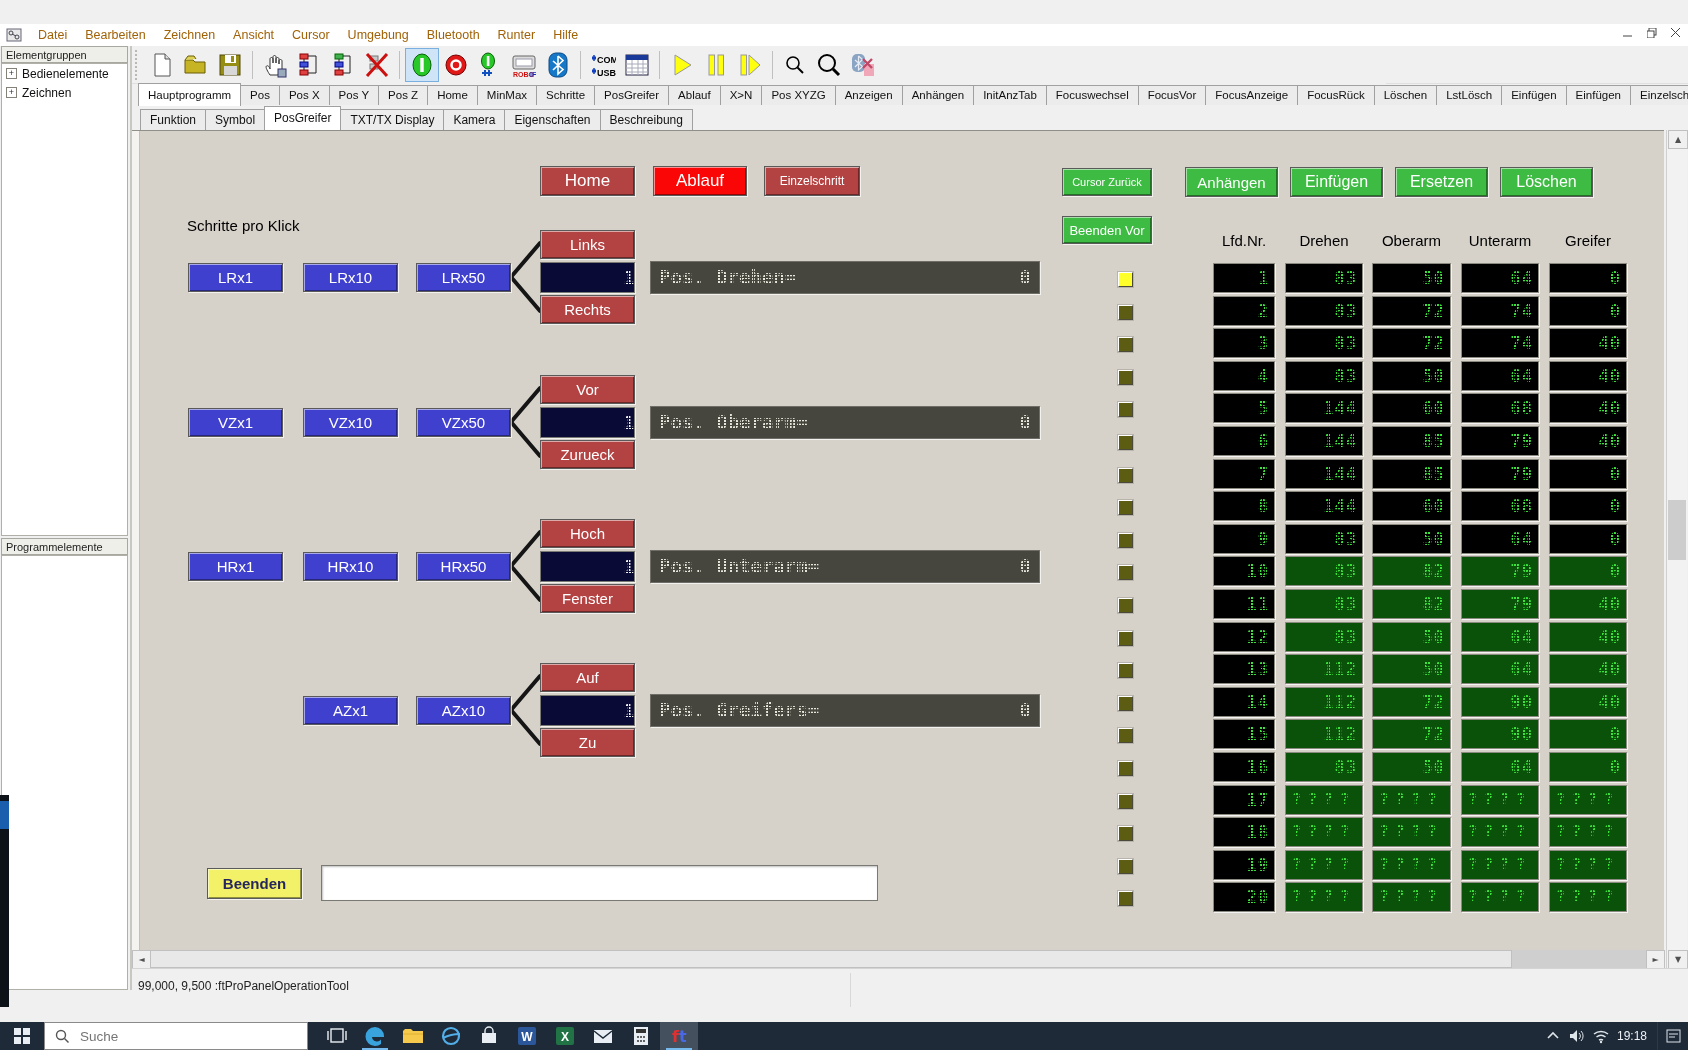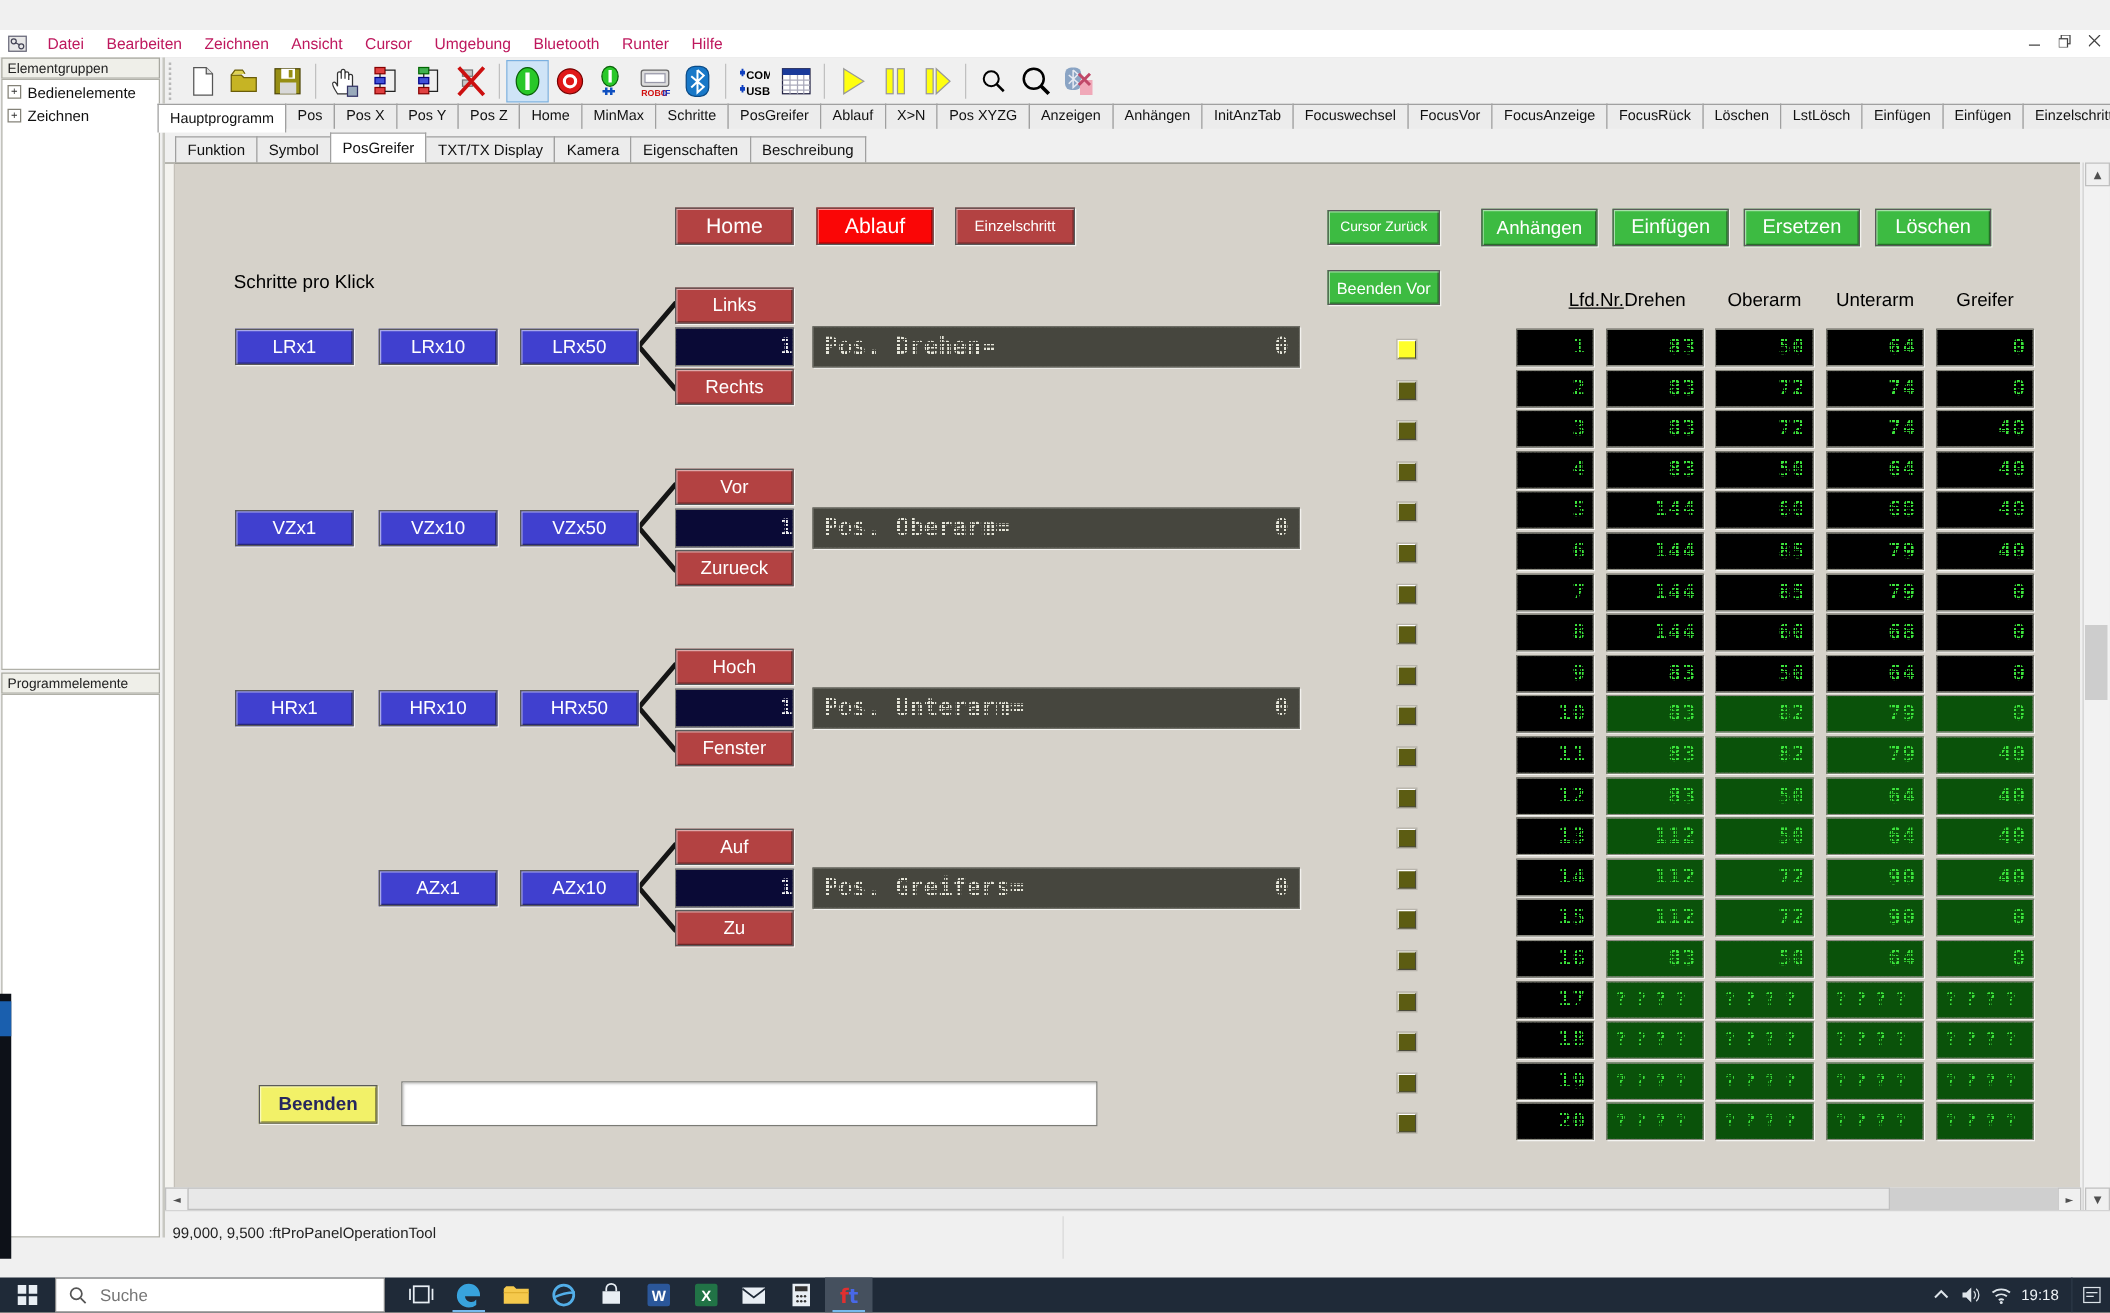--- a/index.html
+++ b/index.html
@@ -9,41 +9,41 @@
   #titlebar{position:absolute;left:0;top:0;width:1688px;height:24px;background:#ffffff;
     display:flex;align-items:center;border-bottom:1px solid #e4e4e4;}
   #titlebar .appicon{width:16px;height:16px;margin:0 6px 0 8px;}
   #titlebar .ttl{font-size:12px;color:#111;}
   .wctrls{position:absolute;right:0;top:0;height:24px;display:flex;}
   .wctrl{width:45px;height:24px;display:flex;align-items:center;justify-content:center;color:#222;}
   
   #menubar{position:absolute;left:0;top:24px;width:1688px;height:22px;background:#ffffff;
     display:flex;align-items:center;border-bottom:1px solid #d8d8d8;}
   #menubar .appicon{width:17px;height:15px;margin:0 6px 0 6px;}
-  .menu-item{padding:2px 9px;font-size:12.5px;color:#be185d;}
+  .menu-item{padding:2px 9px;font-size:12.5px;color:#a16207;}
   #mdictrls{position:absolute;right:4px;top:26px;display:flex;gap:8px;}
   #mdictrls span{width:16px;height:14px;display:flex;align-items:center;justify-content:center;color:#444;}
   
   #sidebar{position:absolute;left:0;top:46px;width:130px;height:944px;background:#f0f0f0;}
   .sb-header{position:absolute;left:1px;width:127px;height:17px;background:#efefe9;
     border:1px solid #a8a8a0;font-size:11px;line-height:16px;padding-left:4px;box-sizing:border-box;color:#222;}
   .sb-white{position:absolute;left:1px;width:127px;background:#ffffff;border:1px solid #b0b0a8;box-sizing:border-box;}
   .tree-item{display:flex;align-items:center;height:19px;padding-left:4px;font-size:12px;color:#111;}
   .plusbox{width:9px;height:9px;border:1px solid #848278;background:#fff;display:inline-flex;
     align-items:center;justify-content:center;font-size:9px;line-height:7px;margin-right:5px;color:#333;}
   #sb-divider{position:absolute;left:130px;top:46px;width:2px;height:944px;background:#c8c8c2;}
   
   #toolbar{position:absolute;left:132px;top:46px;width:1556px;height:37px;background:#f0f0f0;
     display:flex;align-items:center;border-bottom:1px solid #e0e0e0;}
   .tbtn{width:32px;height:32px;display:flex;align-items:center;justify-content:center;margin:0 1px;}
   .tbtn.sel{background:#cfe4f7;outline:1px solid #7ab0e0;}
   .tsep{width:1px;height:28px;background:#c0c0c0;margin:0 5px;}
   .grip{width:5px;height:30px;margin:0 3px;border-left:2px dotted #b8b8b8;}
   
-  #tabrow1{position:absolute;left:126px;top:83px;width:1248px;height:23px;background:#f0f0f0;display:flex;align-items:flex-start;}
+  #tabrow1{position:absolute;left:138px;top:83px;width:1248px;height:23px;background:#f0f0f0;display:flex;align-items:center;}
   #tabrow2{position:absolute;left:132px;top:106px;width:1556px;height:24px;background:#f0f0f0;display:flex;align-items:flex-end;padding-left:8px;box-sizing:border-box;}
   .tab{height:19px;line-height:19px;padding:0 9px;font-size:11.5px;background:#ececec;
     border:1px solid #a0a0a0;border-bottom:none;margin-right:-1px;color:#111;white-space:nowrap;}
   .tab.active{background:#ffffff;height:22px;line-height:22px;position:relative;z-index:2;}
   #tabrow2 .tab{font-size:12px;height:20px;line-height:20px;}
   #tabrow2 .tab.active{height:23px;line-height:23px;}
   
   #canvas{position:absolute;left:132px;top:130px;width:1532px;height:820px;background:#d6d2ca;
     border-top:1px solid #909088;box-sizing:border-box;}
   #canvas-leftstrip{position:absolute;left:0;top:0;width:7px;height:820px;background:#f4f3ef;border-right:1px solid #c4c0b8;}
@@ -407,21 +407,21 @@
         <span style="padding: 0px 8px;">0</span>
       </div>
       <div class="abs btn3d c-yellow f15" style="left: 75px; top: 737px; width: 95px; height: 31px;">Beenden</div>
       <input type="text" class="text-input" style="left: 189px; top: 734px; width: 557px; height: 36px;">
       <div class="abs btn3d c-green f11" style="left: 930px; top: 37px; width: 90px; height: 28px;">Cursor Zurück</div>
       <div class="abs btn3d c-green f13" style="left: 930px; top: 85px; width: 90px; height: 28px;">Beenden Vor</div>
       <div class="abs btn3d c-green f15" style="left: 1053px; top: 36px; width: 93px; height: 30px;">Anhängen</div>
       <div class="abs btn3d c-green f16" style="left: 1158px; top: 36px; width: 93px; height: 30px;">Einfügen</div>
       <div class="abs btn3d c-green f16" style="left: 1263px; top: 36px; width: 93px; height: 30px;">Ersetzen</div>
       <div class="abs btn3d c-green f16" style="left: 1368px; top: 36px; width: 93px; height: 30px;">Löschen</div>
-      <div class="colhdr" style="left: 1106px; width: 78px; top: 101px; text-decoration: underline;">Lfd.Nr.</div>
+      <div class="colhdr" style="left: 1073px; width: 78px; top: 101px;">Lfd.Nr.</div>
       <div class="colhdr" style="left: 1145px; width: 94px; top: 101px;">Drehen</div>
       <div class="colhdr" style="left: 1232px; width: 95px; top: 101px;">Oberarm</div>
       <div class="colhdr" style="left: 1321px; width: 94px; top: 101px;">Unterarm</div>
       <div class="colhdr" style="left: 1409px; width: 94px; top: 101px;">Greifer</div>
       <div class="sq on" style="left: 986px; top: 141px;"></div>
       <div class="lcd cell" style="left: 1081px; top: 132px; width: 62px; height: 30px;"><span>1</span></div>
       <div class="lcd cell" style="left: 1153px; top: 132px; width: 78px; height: 30px;"><span>83</span></div>
       <div class="lcd cell" style="left: 1240px; top: 132px; width: 79px; height: 30px;"><span>50</span></div>
       <div class="lcd cell" style="left: 1329px; top: 132px; width: 78px; height: 30px;"><span>64</span></div>
       <div class="lcd cell" style="left: 1417px; top: 132px; width: 78px; height: 30px;"><span>0</span></div>

